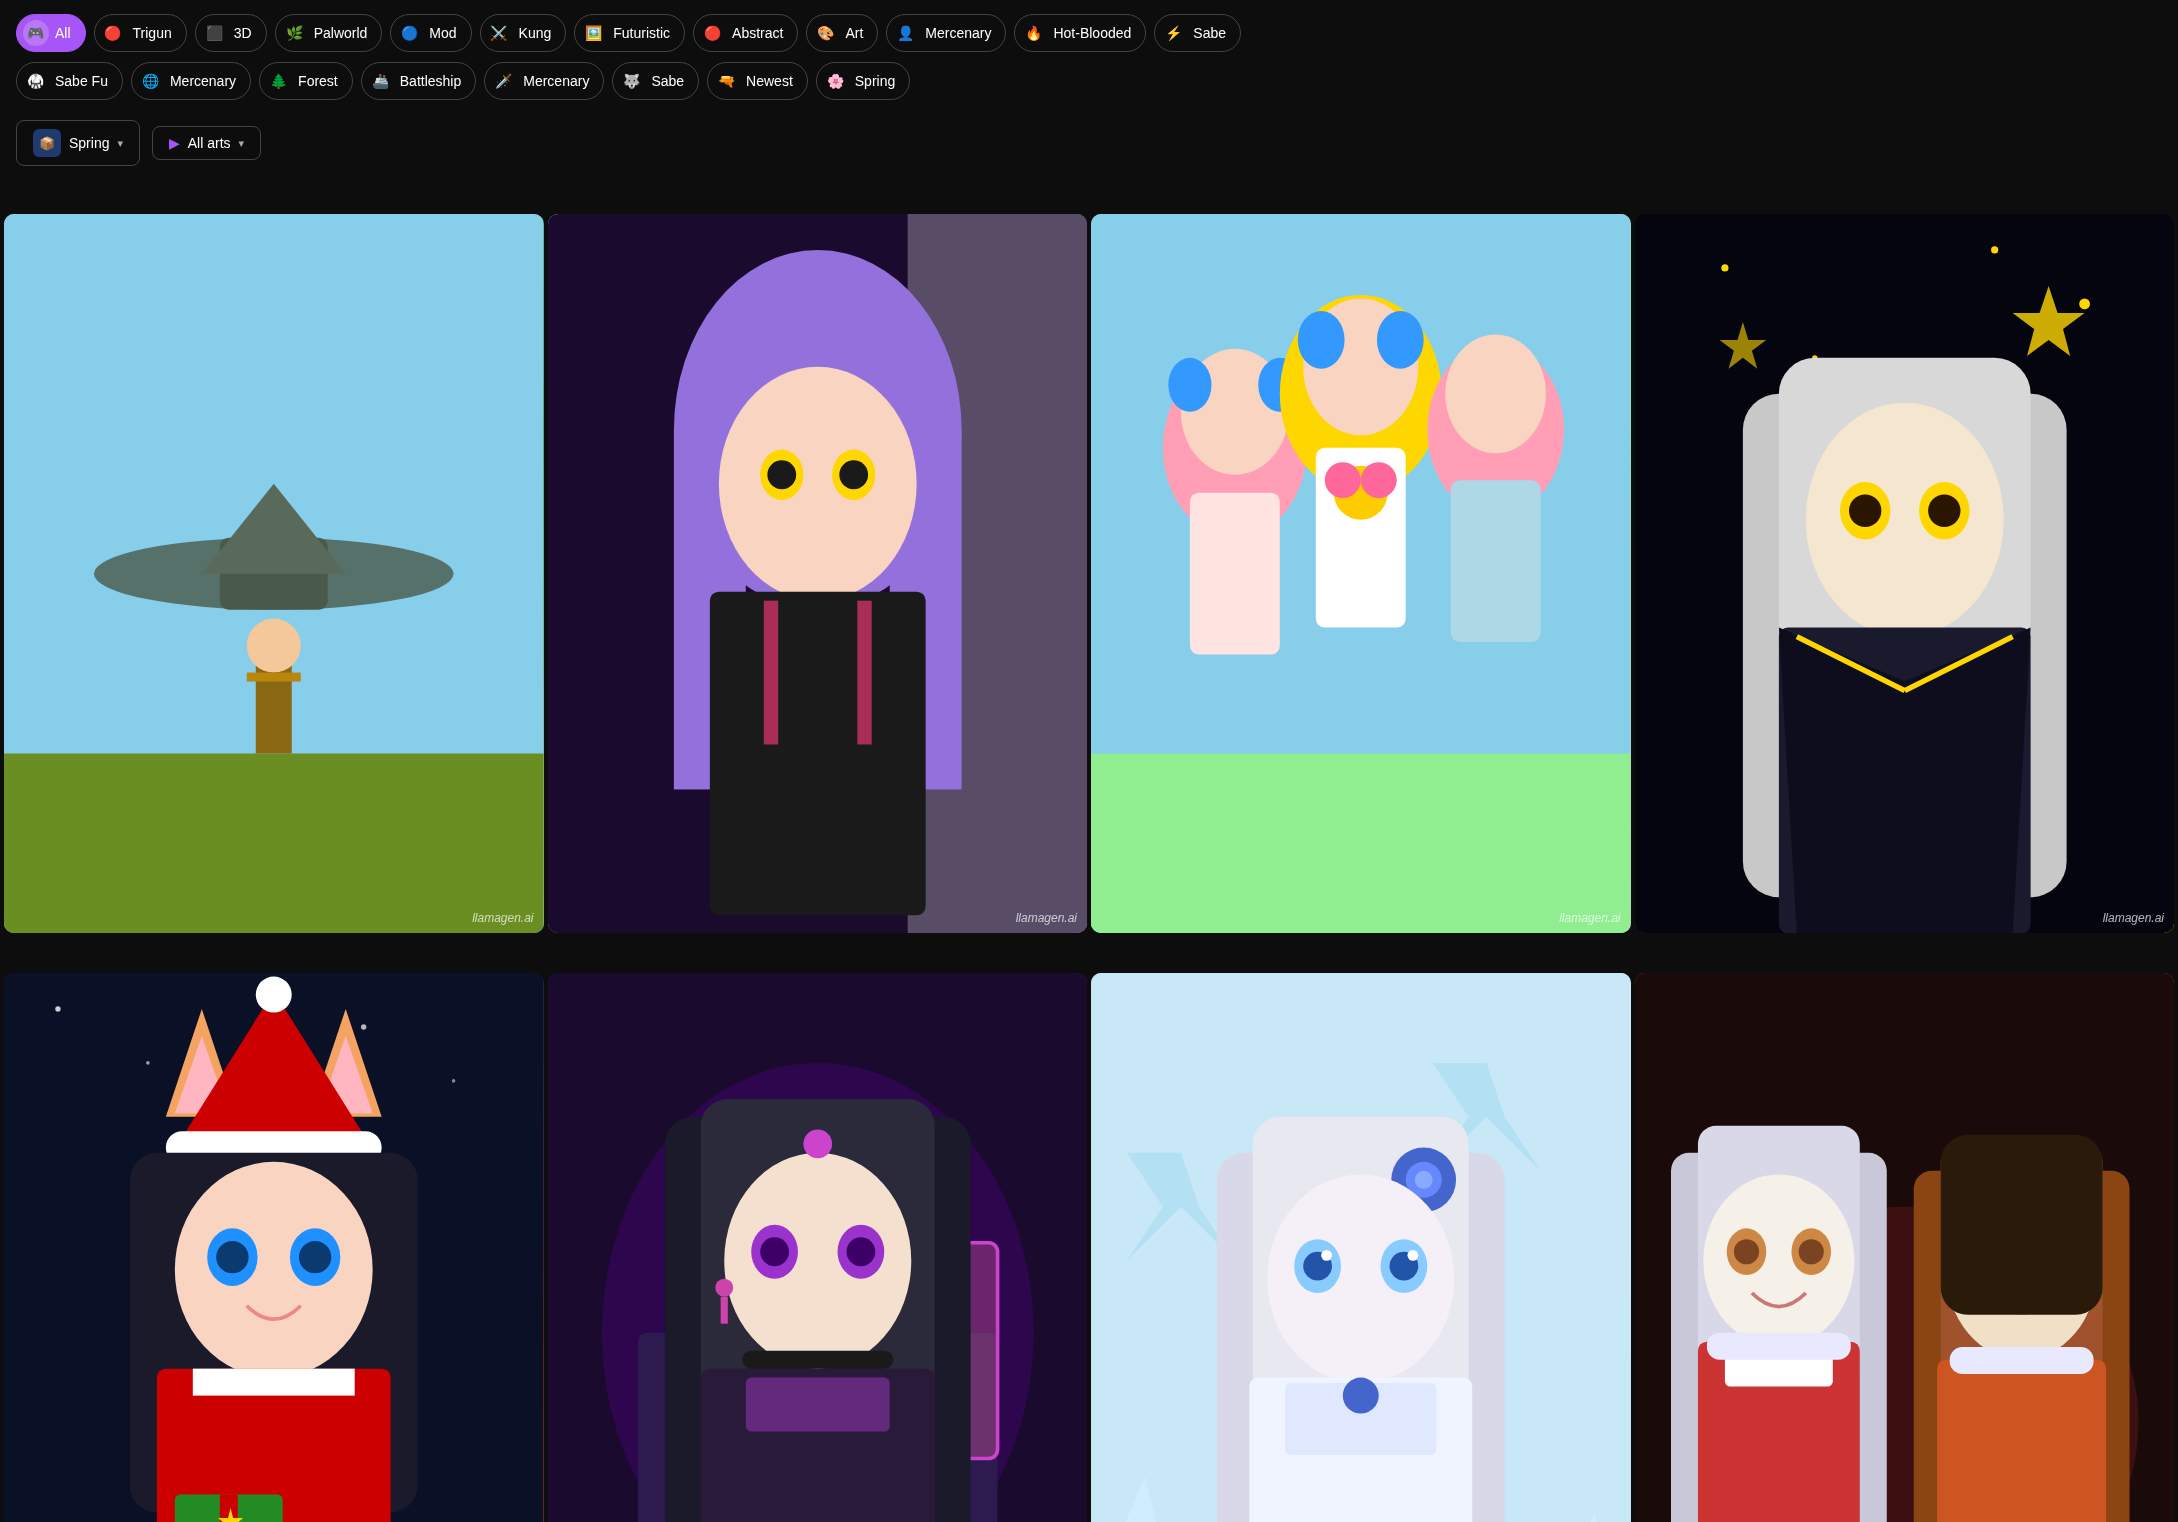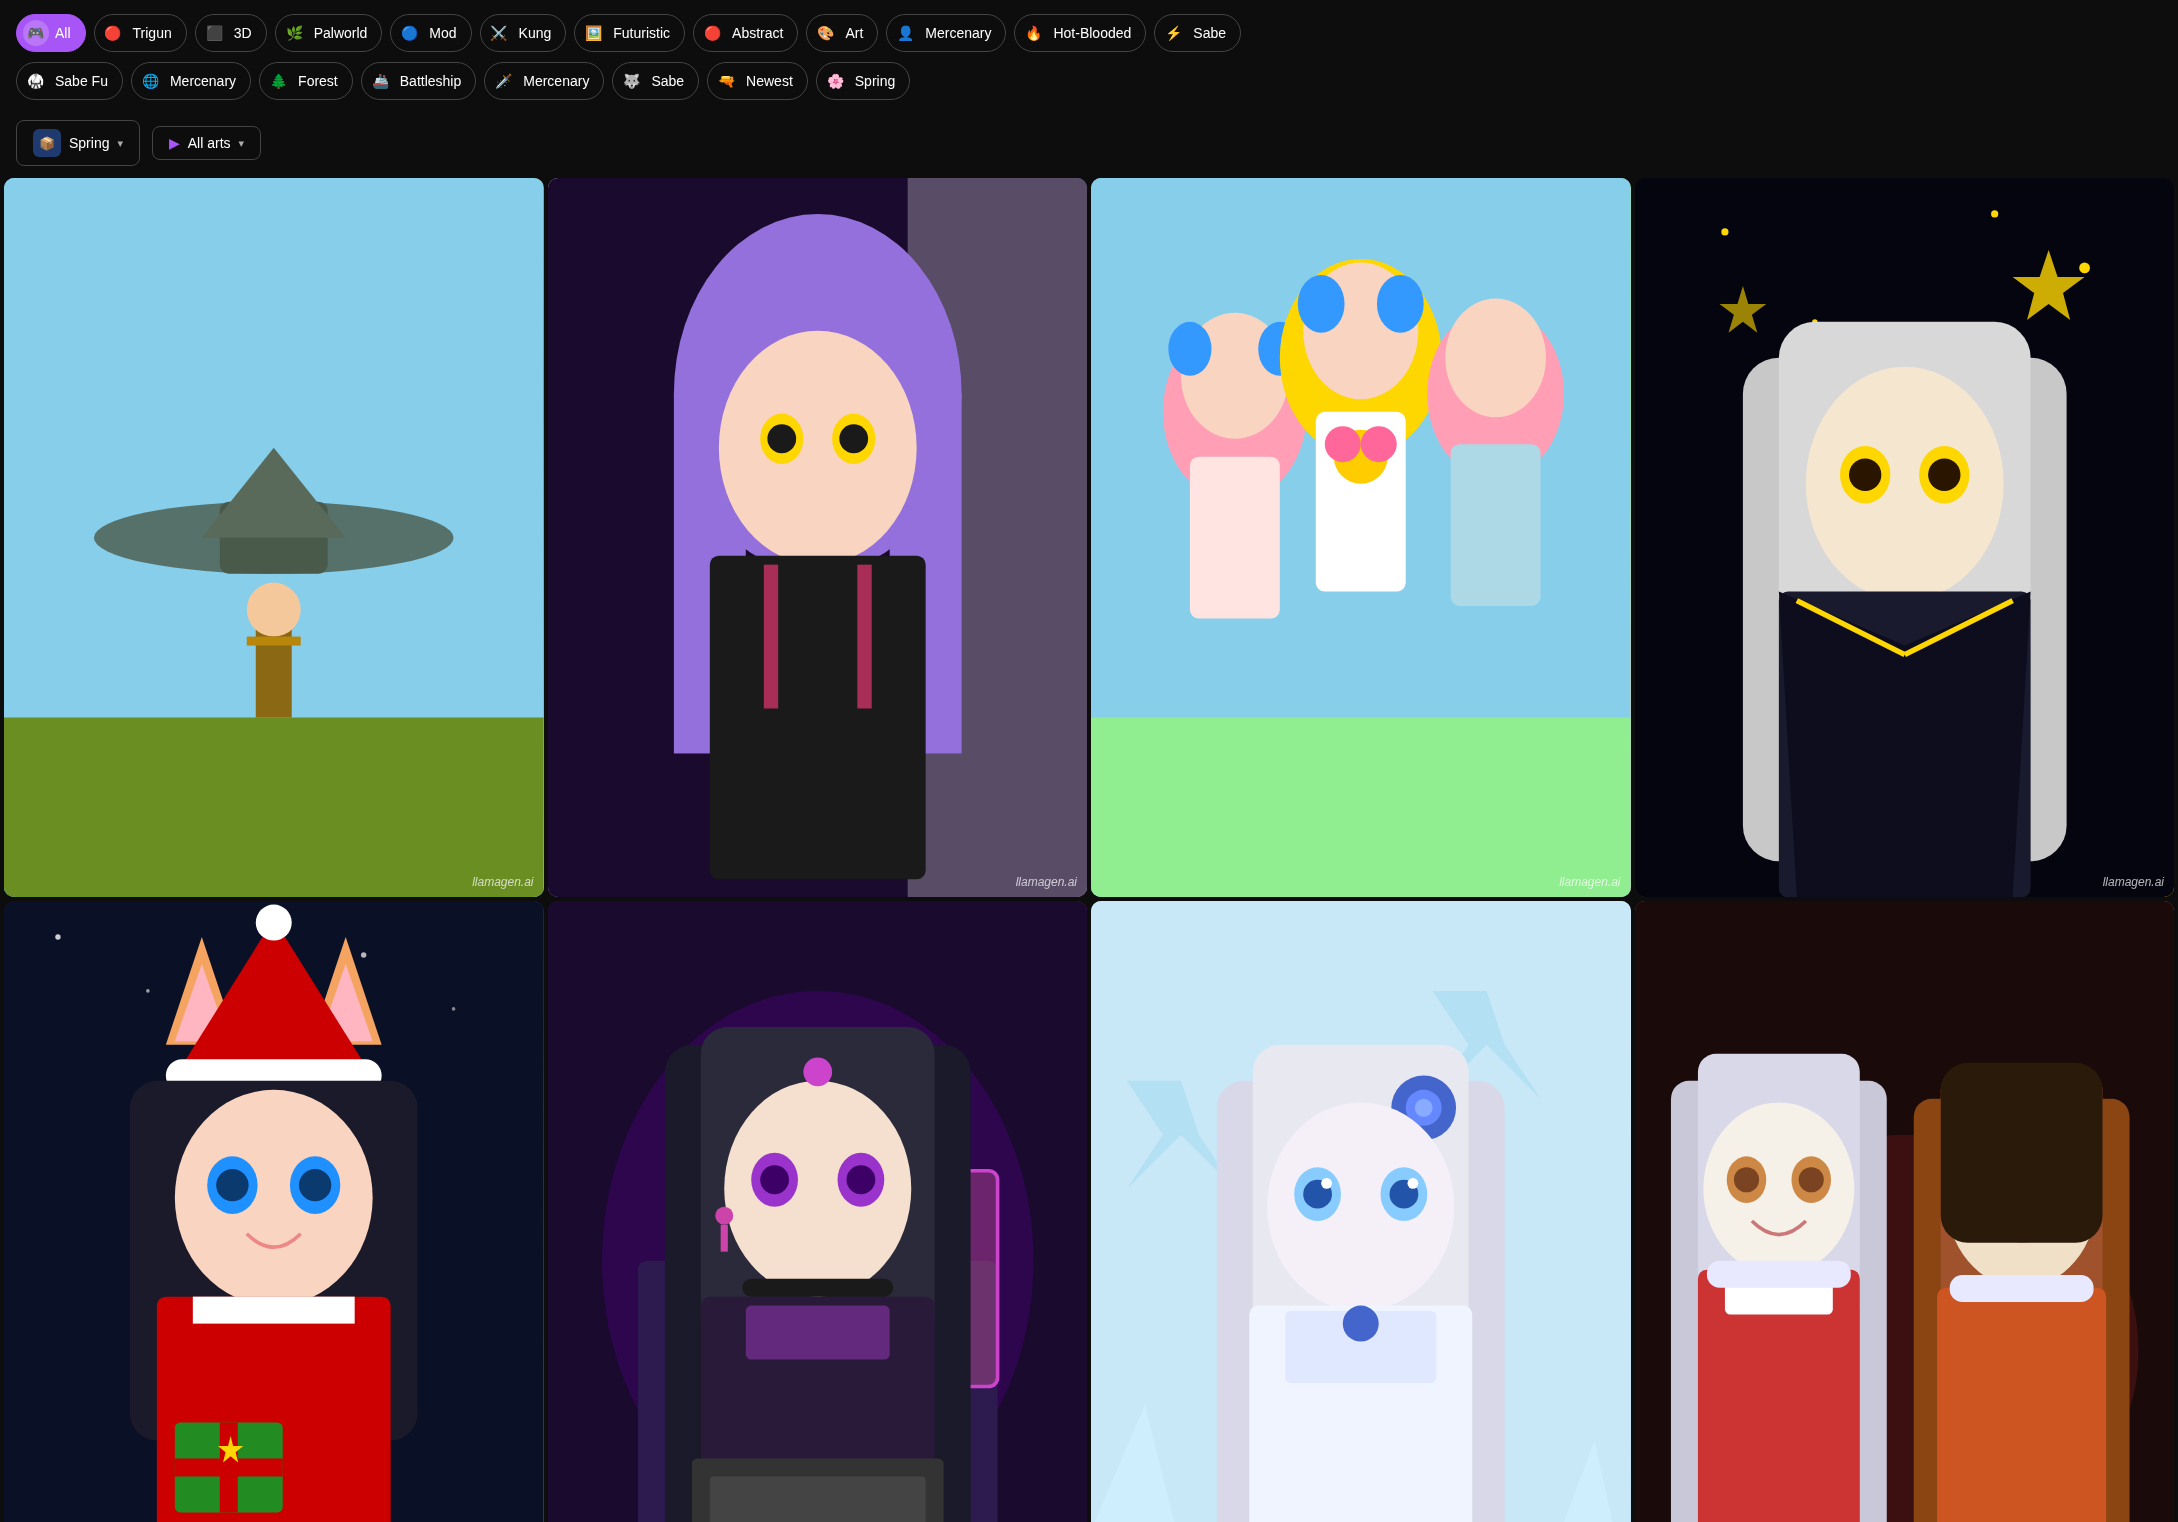--- a/index.html
+++ b/index.html
@@ -95,20 +95,21 @@
       gap: 4px;
       padding: 0 4px;
     }
     .gallery-item {
       position: relative;
       border-radius: 10px;
       overflow: hidden;
       cursor: pointer;
       aspect-ratio: 3/4;
       background: #1a1a2e;
+      margin-top: 36px;
     }
     .watermark {
       position: absolute;
       bottom: 8px;
       right: 10px;
       font-size: 12px;
       color: rgba(255,255,255,0.7);
       font-style: italic;
     }
     .overlay {

